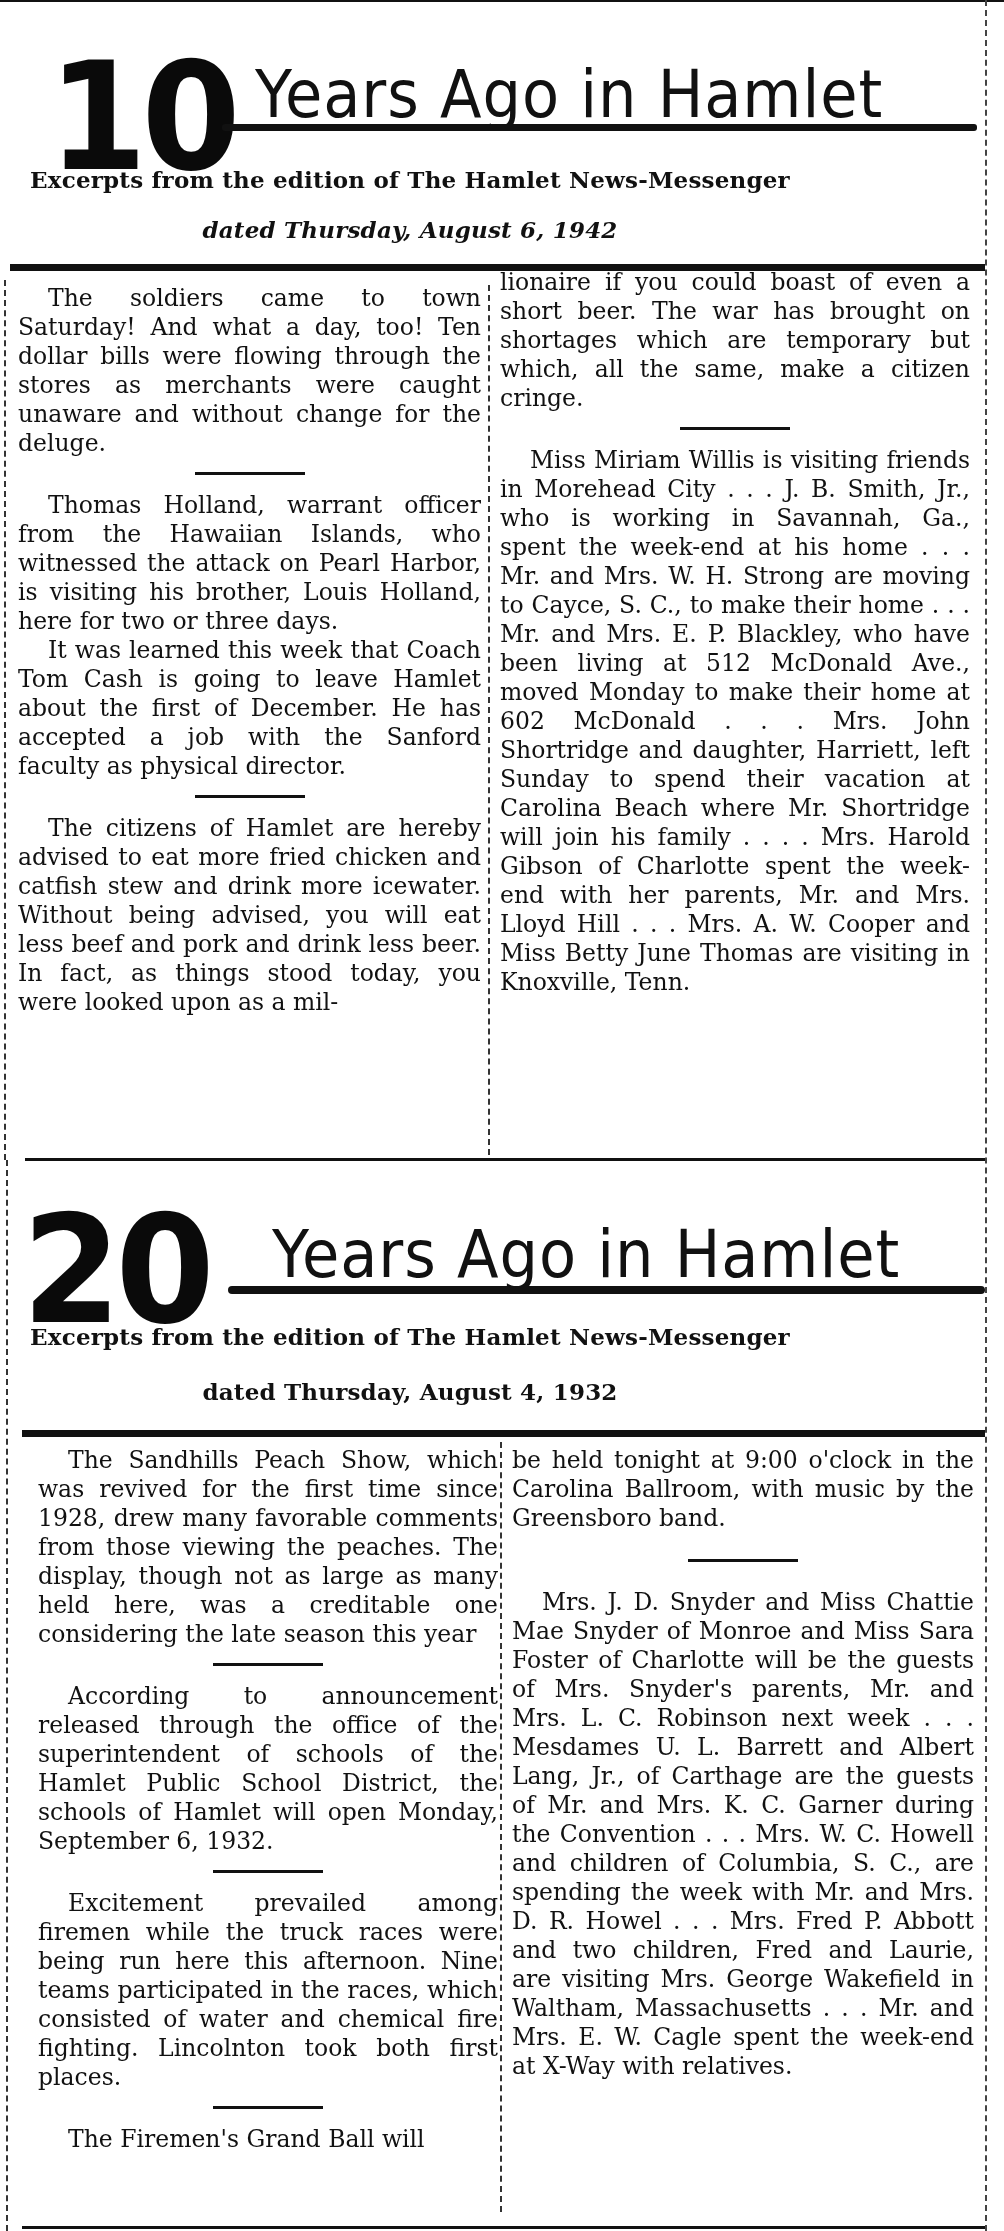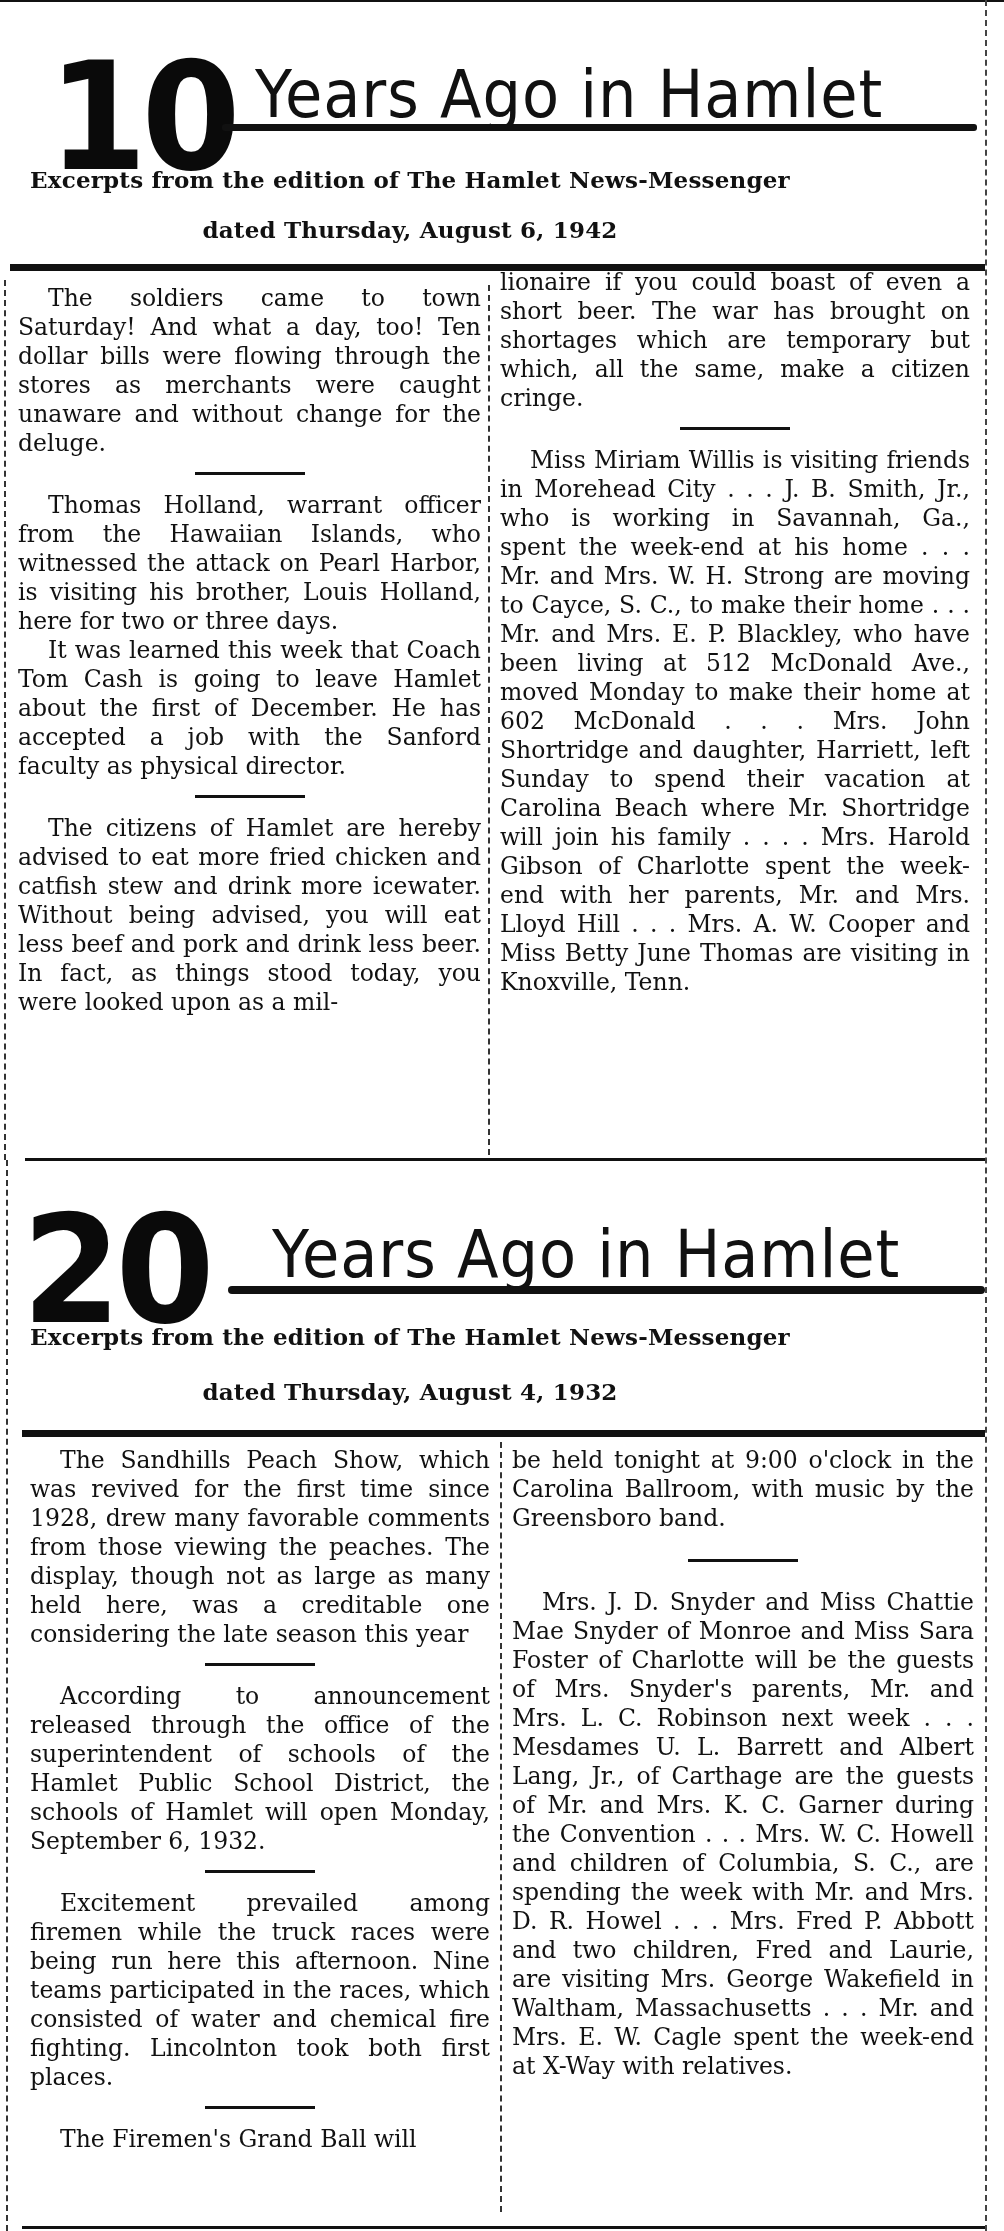--- a/index.html
+++ b/index.html
@@ -47,21 +47,21 @@
 <body>
 
 <div class="rule" style="left:0;top:0;width:1004px;height:2px;"></div>
 <div class="vdash" style="left:985px;top:0;height:2231px;border-left:2px dashed #444;"></div>
 
 <section>
   <div class="big-num" style="left:48px;top:42px;">10</div>
   <div class="headline" style="left:255px;top:62px;">Years Ago in Hamlet</div>
   <div class="rule" style="left:222px;top:124px;width:755px;height:7px;border-radius:3px;"></div>
   <div class="subline" style="top:168px;">Excerpts from the edition of The Hamlet News-Messenger</div>
-  <div class="subline" style="top:218px;">dated Thursday, August 6, 1942</div>
+  <div class="subline" style="top:218px;font-style:italic;">dated Thursday, August 6, 1942</div>
   <div class="rule" style="left:10px;top:264px;width:975px;height:7px;"></div>
 
   <div class="vdash" style="left:4px;top:280px;height:880px;"></div>
   <div class="vdash" style="left:488px;top:285px;height:870px;"></div>
 
   <div class="col" style="left:18px;top:284px;width:463px;">
     <p class="para">The soldiers came to town Saturday! And what a day, too! Ten dollar bills were flowing through the stores as merchants were caught unaware and without change for the deluge.</p>
     <div class="sep"></div>
     <p class="para">Thomas Holland, warrant officer from the Hawaiian Islands, who witnessed the attack on Pearl Harbor, is visiting his brother, Louis Holland, here for two or three days.</p>
     <p class="para">It was learned this week that Coach Tom Cash is going to leave Hamlet about the first of December. He has accepted a job with the Sanford faculty as physical director.</p>
@@ -83,21 +83,21 @@
 
   <div class="big-num" style="left:22px;top:1195px;">20</div>
   <div class="headline" style="left:272px;top:1222px;">Years Ago in Hamlet</div>
   <div class="rule" style="left:228px;top:1286px;width:757px;height:8px;border-radius:4px;"></div>
   <div class="subline" style="top:1325px;">Excerpts from the edition of The Hamlet News-Messenger</div>
   <div class="subline" style="top:1380px;text-align:center;">dated Thursday, August 4, 1932</div>
   <div class="rule" style="left:22px;top:1430px;width:963px;height:7px;"></div>
 
   <div class="vdash" style="left:500px;top:1442px;height:770px;"></div>
 
-  <div class="col" style="left:30px;top:1446px;width:460px;">
+  <div class="col" style="left:38px;top:1446px;width:460px;">
     <p class="para">The Sandhills Peach Show, which was revived for the first time since 1928, drew many favorable comments from those viewing the peaches. The display, though not as large as many held here, was a creditable one considering the late season this year</p>
     <div class="sep"></div>
     <p class="para">According to announcement released through the office of the superintendent of schools of the Hamlet Public School District, the schools of Hamlet will open Monday, September 6, 1932.</p>
     <div class="sep"></div>
     <p class="para">Excitement prevailed among firemen while the truck races were being run here this afternoon. Nine teams participated in the races, which consisted of water and chemical fire fighting. Lincolnton took both first places.</p>
     <div class="sep"></div>
     <p class="para">The Firemen's Grand Ball will</p>
   </div>
 
   <div class="col" style="left:512px;top:1446px;width:462px;">

